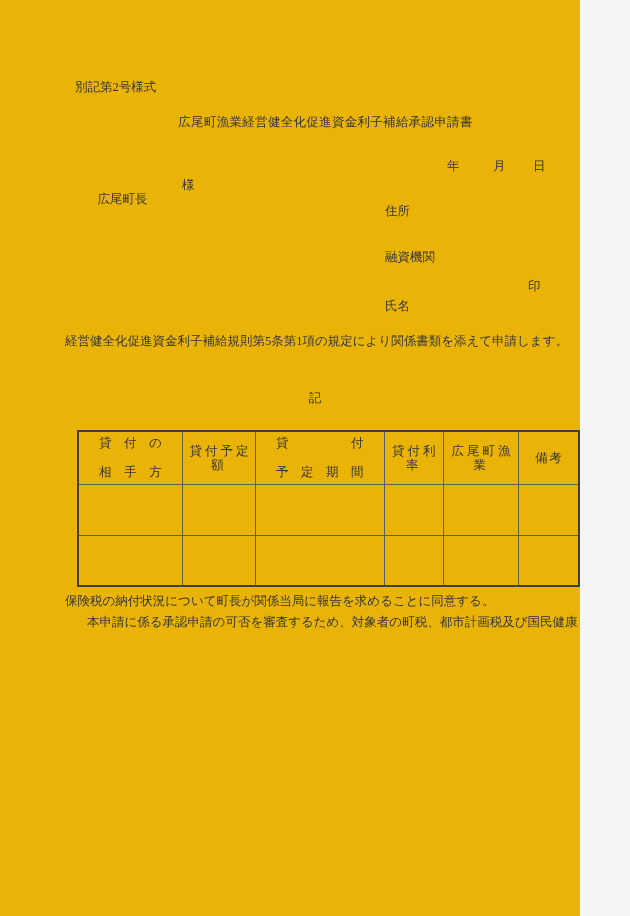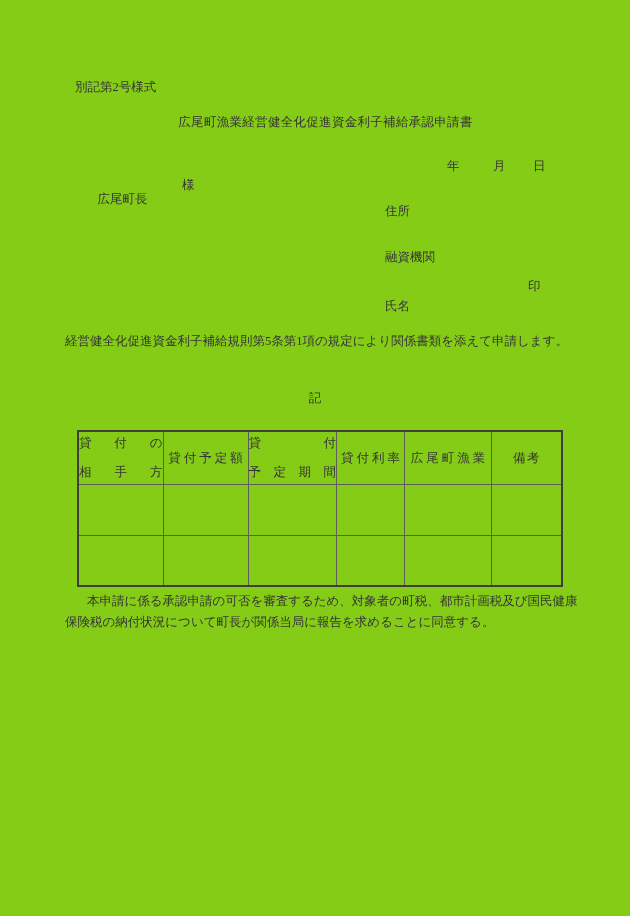--- a/index.html
+++ b/index.html
@@ -4,22 +4,22 @@
 <style>
   * { margin:0; padding:0; box-sizing:border-box; }
   html,body { width:630px; height:916px; }
   body {
     background:#f4f4f2;
     font-family:"Liberation Serif","DejaVu Serif",serif;
     color:#353535;
   }
   .page {
     position:relative;
-    width:630px; height:916px;
-    background:#84cc16;
+    width:580px; height:916px;
+    background:#eab308;
     overflow:hidden;
     font-size:12.5px;
     line-height:14px;
   }
   .abs { position:absolute; white-space:pre; }
 
   .form-number { left:75px; top:80px; }
   .doc-title   { left:0; top:115px; width:630px; text-align:center; letter-spacing:0.3px;padding-left:21px; }
 
   .date-line   { left:447px; top:159px; width:100px; height:14px; }
@@ -62,21 +62,21 @@
     color:#353535;
     padding:0;
     vertical-align:middle;
   }
   .loan-table thead tr { height:52px; }
   .loan-table tbody tr.r1 { height:51px; }
   .loan-table tbody tr.r2 { height:50px; }
 
   .hcell-2line {
     display:flex; flex-direction:column; justify-content:space-between;
-    height:52px; padding:5px 0;
+    height:52px; padding:5px 20px;
   }
   .hcell-2line span {
     display:block;
     text-align:justify;
     text-align-last:justify;
     line-height:13px;
     white-space:pre;
   }
   .hcell-1line { text-align:center; }
   .ls3 { letter-spacing:3px; text-indent:3px; }
@@ -164,17 +164,17 @@
         <td></td>
         <td></td>
         <td></td>
         <td></td>
         <td></td>
       </tr>
     </tbody>
   </table>
 
   <div class="para consent-para">
+    <span class="pline">保険税の納付状況について町長が関係当局に報告を求めることに同意する。</span>
     <span class="pline first">本申請に係る承認申請の可否を審査するため、対象者の町税、都市計画税及び国民健康</span>
-    <span class="pline">保険税の納付状況について町長が関係当局に報告を求めることに同意する。</span>
   </div>
 
 </div>
 
 </body></html>

